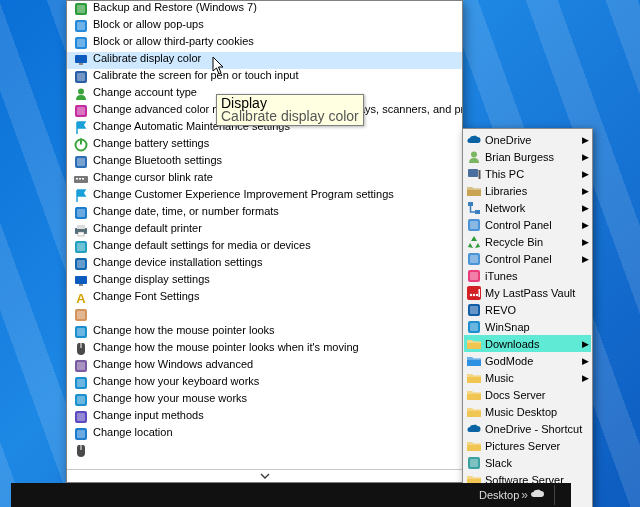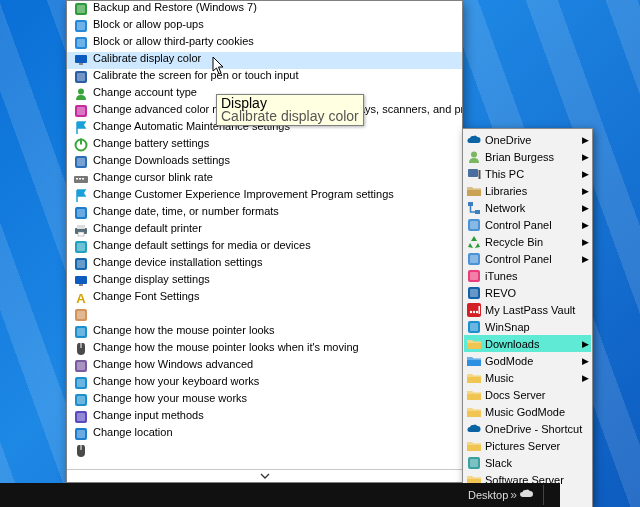--- a/index.html
+++ b/index.html
@@ -7,21 +7,21 @@
     background:
       radial-gradient(circle at 50% 50%, rgba(255,255,255,0.35) 0%, rgba(255,255,255,0) 35%),
       linear-gradient(135deg,#0a6fd6 0%, #1e88e5 40%, #0d5bbf 100%);
   }
   
   .beam{position:absolute;left:-150px;top:-150px;width:940px;height:807px;transform:rotate(-20deg);
     background:repeating-linear-gradient(90deg,
       rgba(255,255,255,0.12) 0 30px,
       rgba(255,255,255,0) 30px 75px);
     pointer-events:none;}
-  .taskbar{position:absolute;left:0;bottom:0;width:560px;height:24px;background:#111;display:flex;align-items:center;justify-content:flex-end;padding:0 6px;box-sizing:border-box;color:#ddd;font-size:11px;text-align:right;}
+  .taskbar{position:absolute;left:11px;bottom:0;width:560px;height:24px;background:#111;display:flex;align-items:center;justify-content:flex-end;padding:0 6px;box-sizing:border-box;color:#ddd;font-size:11px;text-align:right;}
   .taskbar .showdesk{width:10px;height:20px;border-left:1px solid #444;margin-left:6px;}
   .taskbar .tray-ico{display:inline-block;margin:0 2px;color:#bbb;}
   
   .panel{position:absolute;left:66px;top:0;width:397px;height:483px;background:#fff;border:1px solid #808080;box-shadow:2px 3px 10px rgba(0,0,0,0.4);box-sizing:border-box;overflow:hidden;}
   .items{position:absolute;left:0;top:0;right:0;bottom:12px;overflow:hidden;}
   .row{display:flex;align-items:flex-start;height:17px;padding:0 2px 0 6px;font-size:11px;color:#000;white-space:nowrap;cursor:default;}
   .row.hover{background:#cde8ff;}
   .row .ico{width:16px;height:16px;margin-right:4px;flex:none;}
   .panel .expand{position:absolute;left:0;right:0;bottom:0;height:12px;border-top:1px solid #c8c8c8;display:flex;align-items:center;justify-content:center;}
   .panel .expand svg{display:block;}
@@ -104,21 +104,21 @@
             <circle cx="8" cy="8" r="5.5" fill="none" stroke="#3aa63a" stroke-width="2"></circle>
             <rect x="7" y="1.5" width="2" height="6" fill="#3aa63a"></rect>
           </svg>
           <span>Change battery settings</span>
         </div>
         <div class="row">
           <svg width="16" height="16" viewBox="0 0 16 16" class="ico">
             <rect x="2" y="2" width="12" height="12" rx="2" fill="#2d6fb7"></rect>
             <rect x="4" y="4" width="8" height="8" rx="1" fill="rgba(255,255,255,0.35)"></rect>
           </svg>
-          <span>Change Downloads settings</span>
+          <span>Change Bluetooth settings</span>
         </div>
         <div class="row">
           <svg width="16" height="16" viewBox="0 0 16 16" class="ico">
             <rect x="1" y="5" width="14" height="7" rx="1" fill="#777"></rect>
             <rect x="3" y="7" width="2" height="1.5" fill="#fff"></rect>
             <rect x="6" y="7" width="2" height="1.5" fill="#fff"></rect>
             <rect x="9" y="7" width="2" height="1.5" fill="#fff"></rect>
           </svg>
           <span>Change cursor blink rate</span>
         </div>
@@ -311,40 +311,40 @@
         </svg>
         <span>Control Panel</span>
         <span class="arrow">▶</span>
       </div>
       <div class="mrow">
         <svg width="16" height="16" viewBox="0 0 16 16" class="mico">
           <rect x="2" y="2" width="12" height="12" rx="2" fill="#ea3c7a"></rect>
           <rect x="4" y="4" width="8" height="8" rx="1" fill="rgba(255,255,255,0.35)"></rect>
         </svg>
         <span>iTunes</span>
-      </div>
-      <div class="mrow">
-        <svg width="16" height="16" viewBox="0 0 16 16" class="mico">
-          <rect x="2" y="2" width="12" height="12" rx="2" fill="#1460a8"></rect>
-          <rect x="4" y="4" width="8" height="8" rx="1" fill="rgba(255,255,255,0.35)"></rect>
-        </svg>
-        <span>REVO</span>
       </div>
       <div class="mrow">
         <svg width="16" height="16" viewBox="0 0 16 16" class="mico">
           <rect x="1" y="1" width="14" height="14" rx="2" fill="#d32024"></rect>
           <circle cx="5" cy="10" r="1.2" fill="#fff"></circle>
           <circle cx="8" cy="10" r="1.2" fill="#fff"></circle>
           <circle cx="11" cy="10" r="1.2" fill="#fff"></circle>
           <rect x="12.5" y="4" width="1.5" height="8" fill="#fff"></rect>
         </svg>
         <span>My LastPass Vault</span>
       </div>
       <div class="mrow">
         <svg width="16" height="16" viewBox="0 0 16 16" class="mico">
+          <rect x="2" y="2" width="12" height="12" rx="2" fill="#1460a8"></rect>
+          <rect x="4" y="4" width="8" height="8" rx="1" fill="rgba(255,255,255,0.35)"></rect>
+        </svg>
+        <span>REVO</span>
+      </div>
+      <div class="mrow">
+        <svg width="16" height="16" viewBox="0 0 16 16" class="mico">
           <rect x="2" y="2" width="12" height="12" rx="2" fill="#1c8fcf"></rect>
           <rect x="4" y="4" width="8" height="8" rx="1" fill="rgba(255,255,255,0.35)"></rect>
         </svg>
         <span>WinSnap</span>
       </div>
       <div class="mrow sel">
         <svg width="16" height="16" viewBox="0 0 16 16" class="mico">
           <path d="M1 4 L6 4 L7.5 5.5 L15 5.5 L15 13 L1 13 Z" fill="#f0c551"></path>
           <path d="M1 4 L6 4 L7.5 5.5 L15 5.5 L15 7 L1 7 Z" fill="rgba(255,255,255,0.3)"></path>
         </svg>
@@ -372,21 +372,21 @@
           <path d="M1 4 L6 4 L7.5 5.5 L15 5.5 L15 13 L1 13 Z" fill="#f0c551"></path>
           <path d="M1 4 L6 4 L7.5 5.5 L15 5.5 L15 7 L1 7 Z" fill="rgba(255,255,255,0.3)"></path>
         </svg>
         <span>Docs Server</span>
       </div>
       <div class="mrow">
         <svg width="16" height="16" viewBox="0 0 16 16" class="mico">
           <path d="M1 4 L6 4 L7.5 5.5 L15 5.5 L15 13 L1 13 Z" fill="#f0c551"></path>
           <path d="M1 4 L6 4 L7.5 5.5 L15 5.5 L15 7 L1 7 Z" fill="rgba(255,255,255,0.3)"></path>
         </svg>
-        <span>Music GodMode</span>
+        <span>Music Desktop</span>
       </div>
       <div class="mrow">
         <svg width="16" height="16" viewBox="0 0 16 16" class="mico">
           <path d="M4 11 Q1 11 1.5 8 Q2 6 4 6 Q4.5 3.5 7.5 4 Q9.5 2.5 11.5 5 Q14.5 5 14.5 8 Q14.5 11 12 11 Z" fill="#0a64a4"></path>
         </svg>
         <span>OneDrive - Shortcut</span>
       </div>
       <div class="mrow">
         <svg width="16" height="16" viewBox="0 0 16 16" class="mico">
           <path d="M1 4 L6 4 L7.5 5.5 L15 5.5 L15 13 L1 13 Z" fill="#f0c551"></path>

